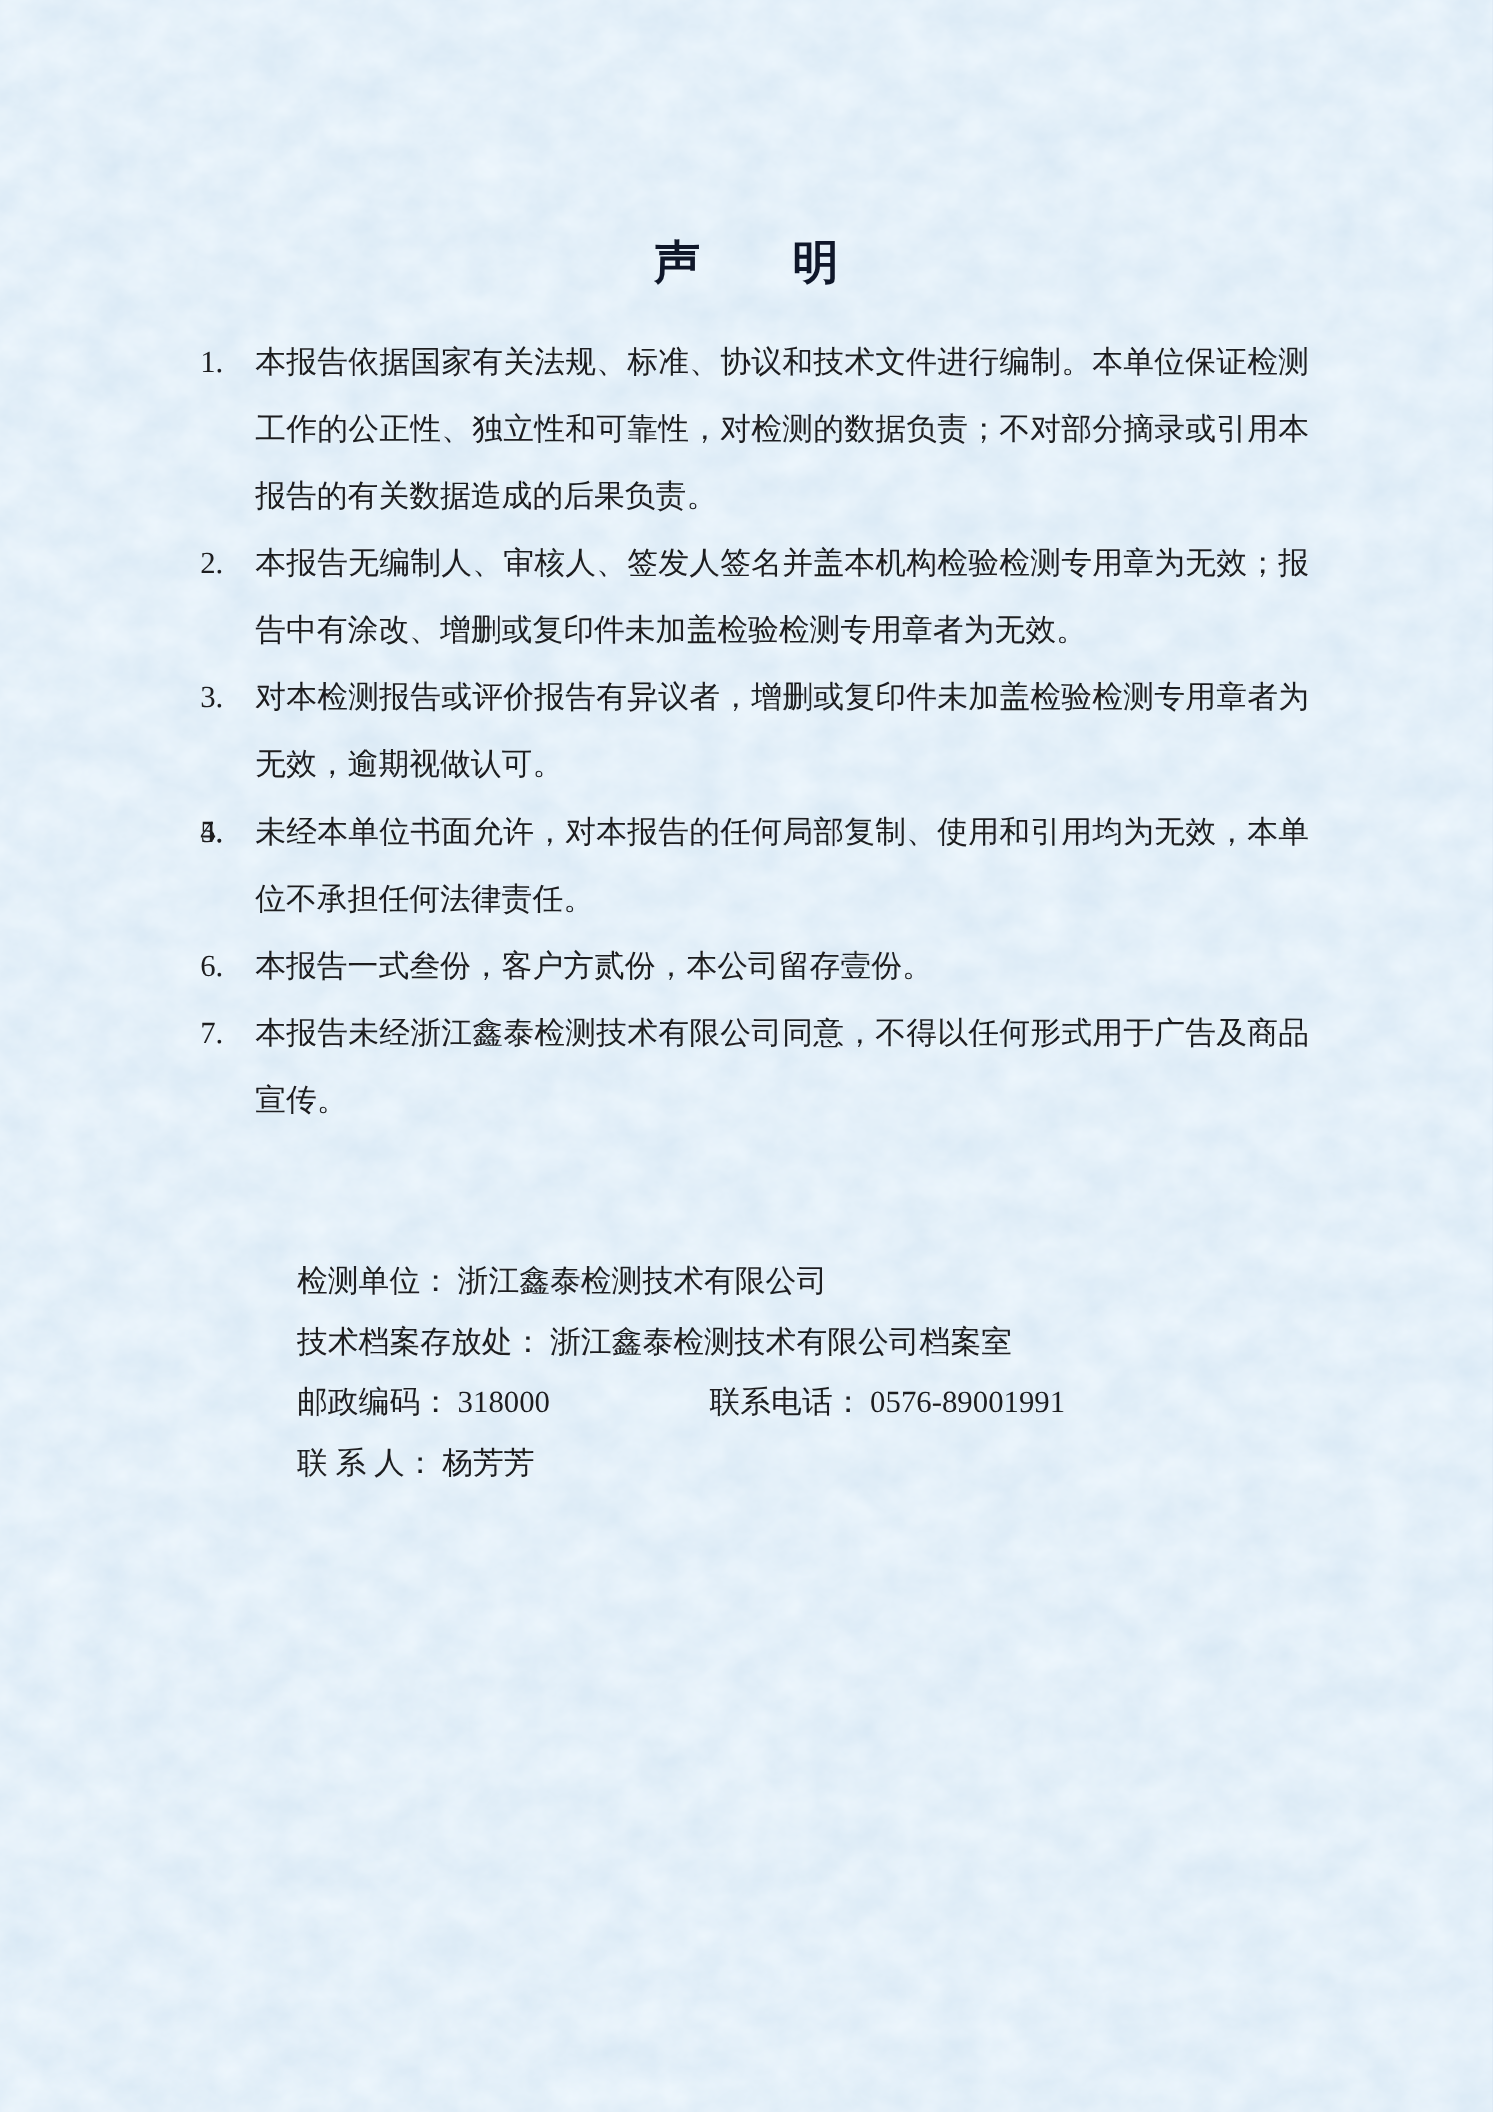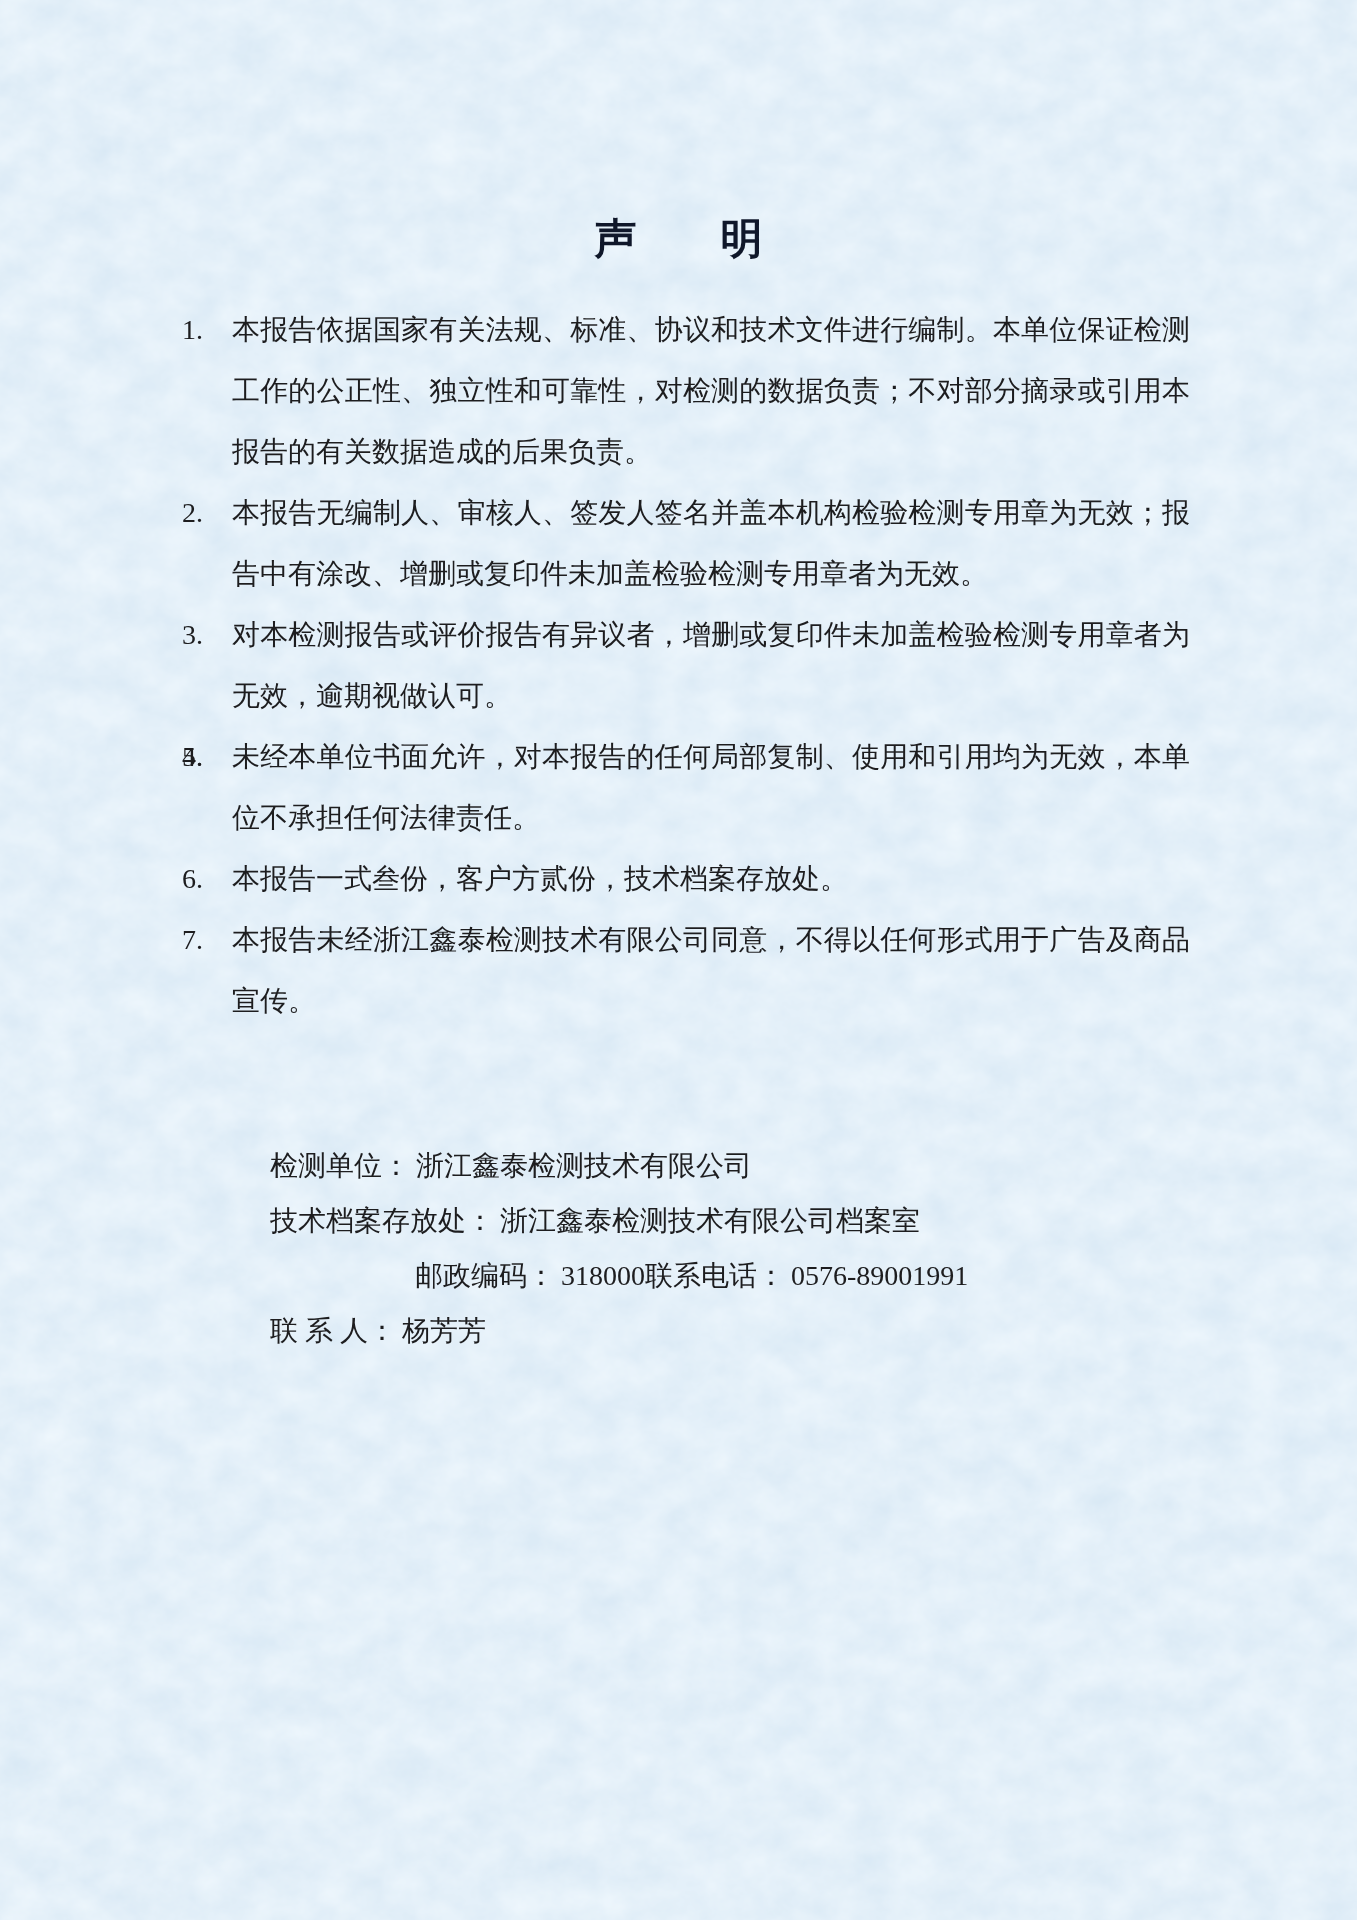--- a/index.html
+++ b/index.html
@@ -27,21 +27,21 @@
     font-size: 28px; line-height: 61px;
   }
   .item { position: relative; padding-left: 52px; text-align: justify; }
   .item .num { position: absolute; left: 2px; top: 0; }
   .contact {
     position: absolute; top: 1138px; left: 230px; width: 900px;
     font-size: 28px; line-height: 55px;
   }
   .crow { white-space: nowrap; margin-left: 40px; }
   .crow .val { margin-left: 6px; }
-  .cell-left { display: inline-block; width: 375px; text-align: right; }
+  .cell-left { display: inline-block; width: 375px; }
 </style>
 </head>
 <body>
 
 <svg class="texture" width="1357" height="1920" viewBox="0 0 1357 1920" xmlns="http://www.w3.org/2000/svg">
   <defs>
     <filter id="paperNoise" x="0" y="0" width="100%" height="100%">
       <feTurbulence type="fractalNoise" baseFrequency="0.026 0.030" numOctaves="4" seed="11" stitchTiles="stitch" result="n"></feTurbulence>
       <feColorMatrix in="n" type="matrix" values="0.17 0 0 0 0.69
                 0.12 0 0 0 0.81
@@ -71,21 +71,21 @@
     </div>
     <div class="item">
       <span class="num">4.</span>
     </div>
     <div class="item">
       <span class="num">5.</span>
       <span class="txt">未经本单位书面允许，对本报告的任何局部复制、使用和引用均为无效，本单位不承担任何法律责任。</span>
     </div>
     <div class="item">
       <span class="num">6.</span>
-      <span class="txt">本报告一式叁份，客户方贰份，技术档案存放处。</span>
+      <span class="txt">本报告一式叁份，客户方贰份，本公司留存壹份。</span>
     </div>
     <div class="item">
       <span class="num">7.</span>
       <span class="txt">本报告未经浙江鑫泰检测技术有限公司同意，不得以任何形式用于广告及商品宣传。</span>
     </div>
   </div>
 
   <div class="contact">
     <div class="crow">
       <span class="lbl">检测单位：</span><span class="val">浙江鑫泰检测技术有限公司</span>

